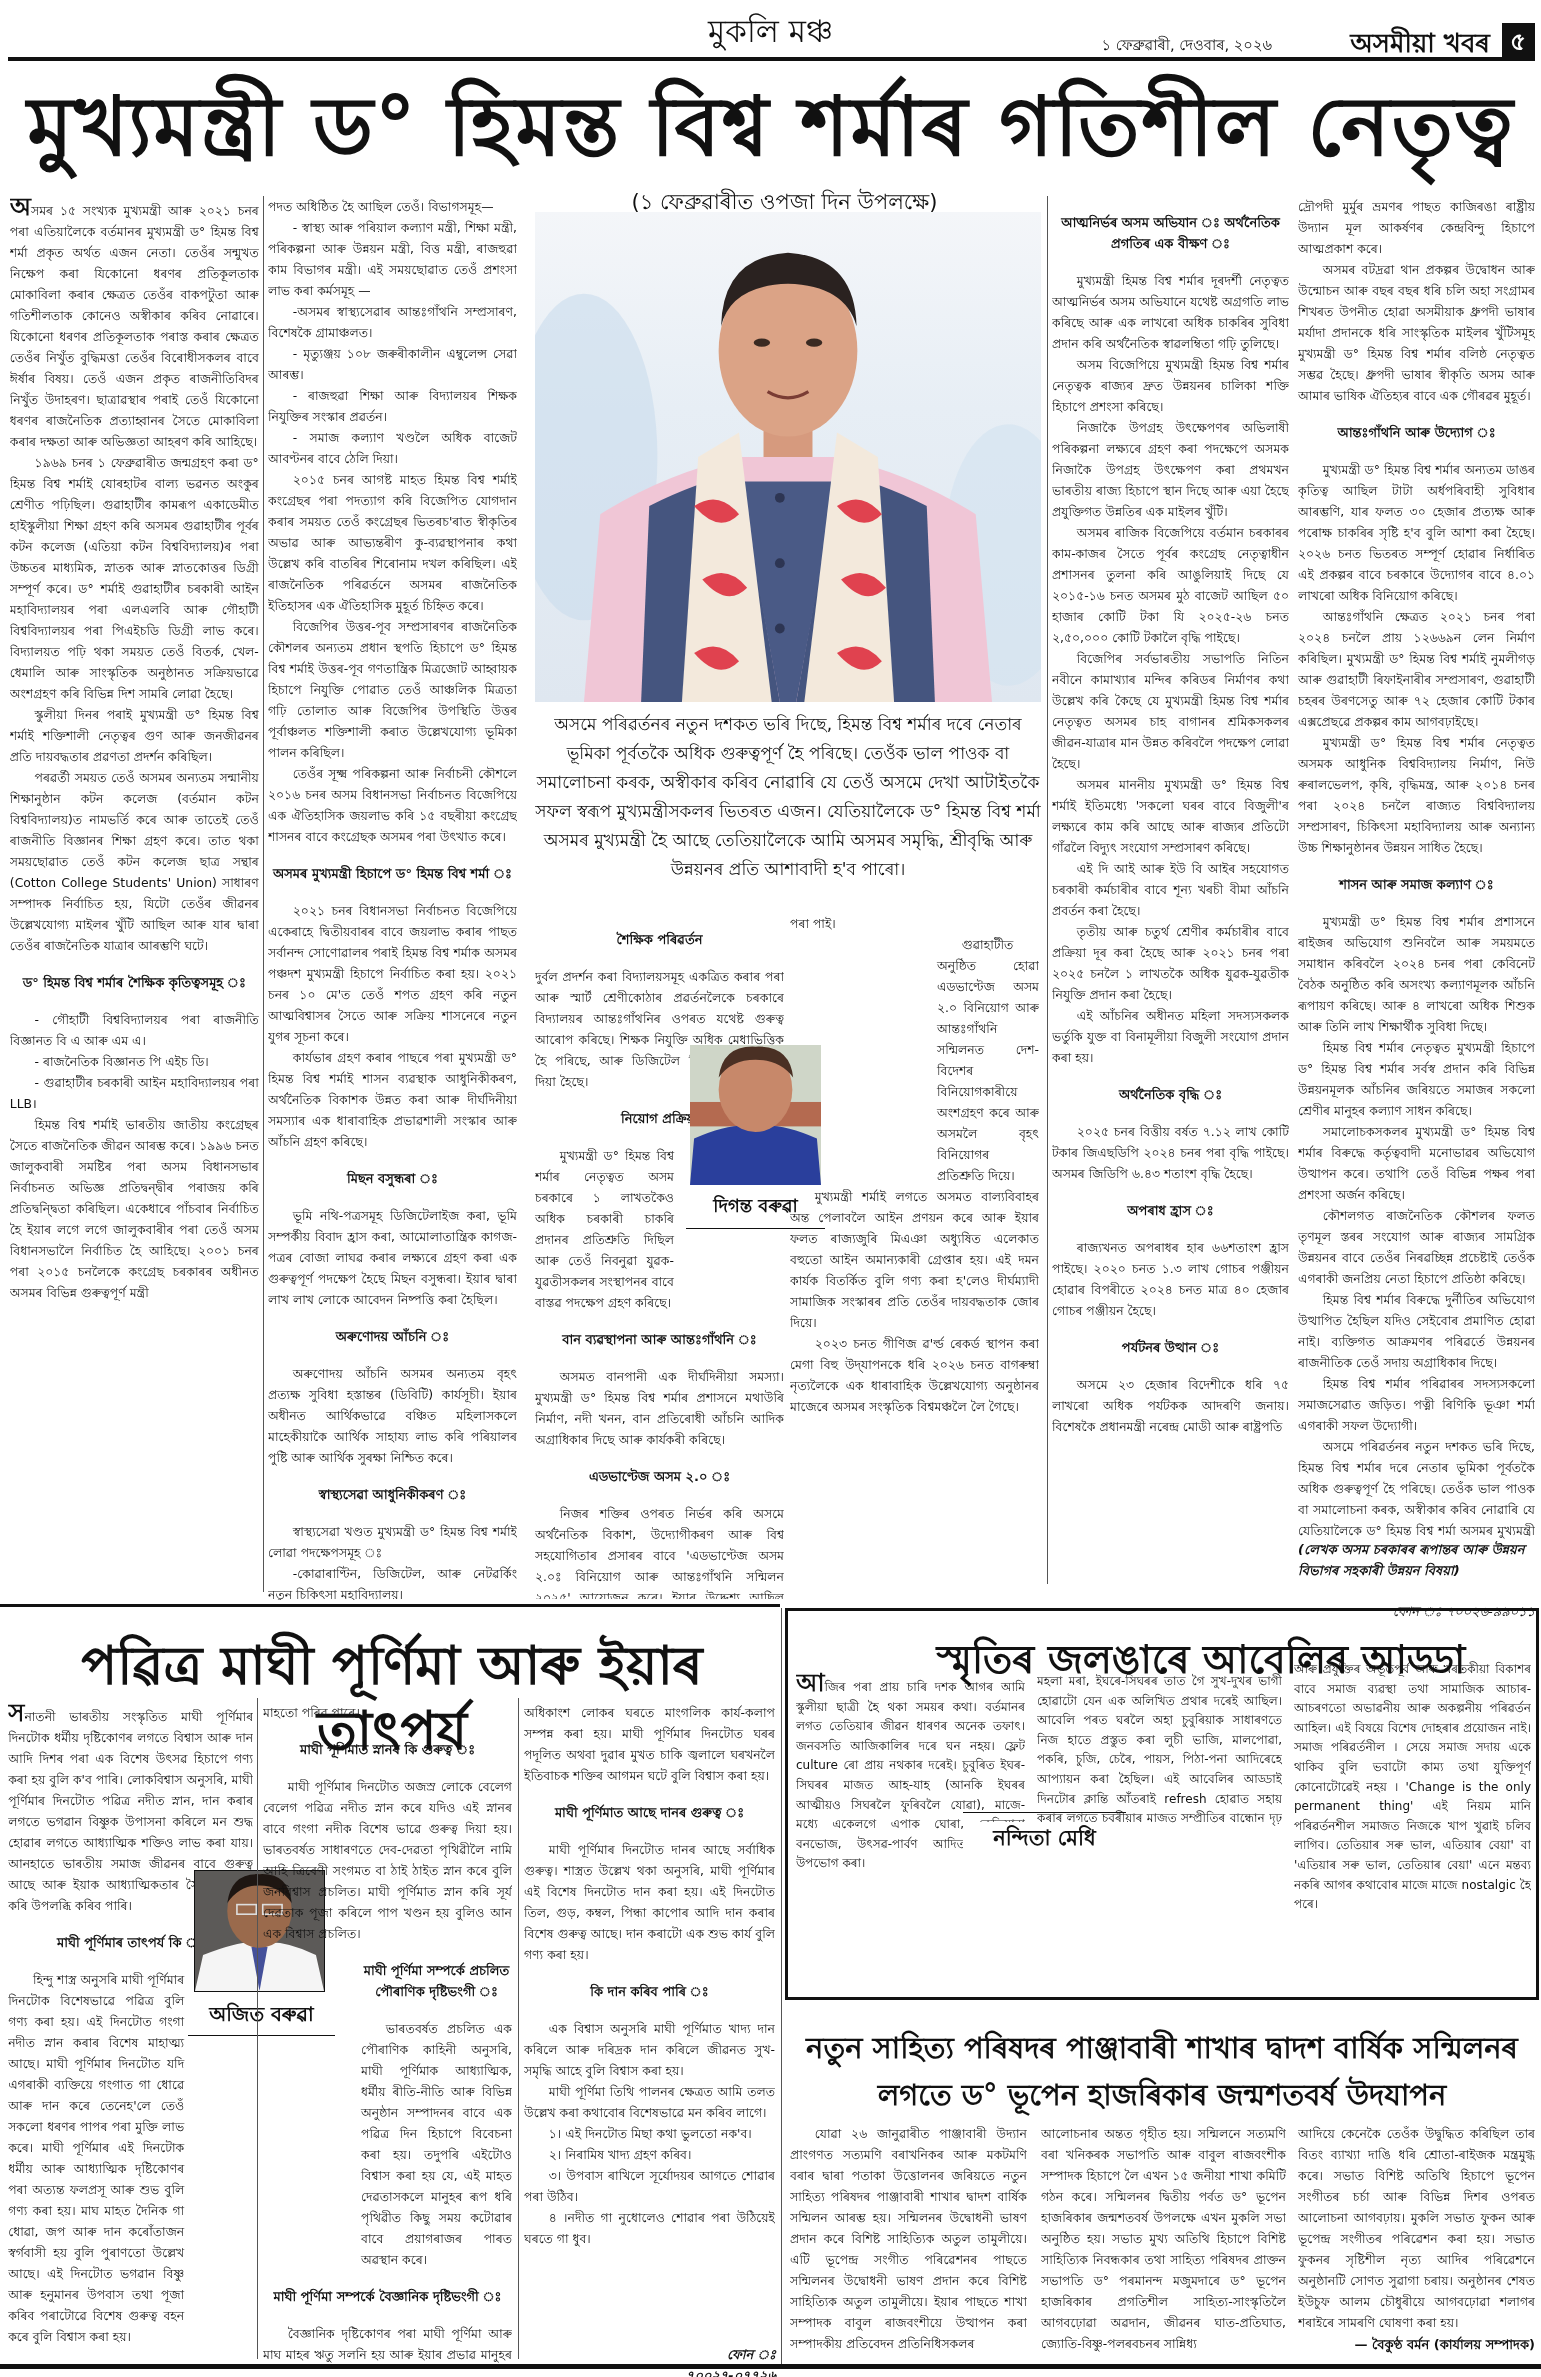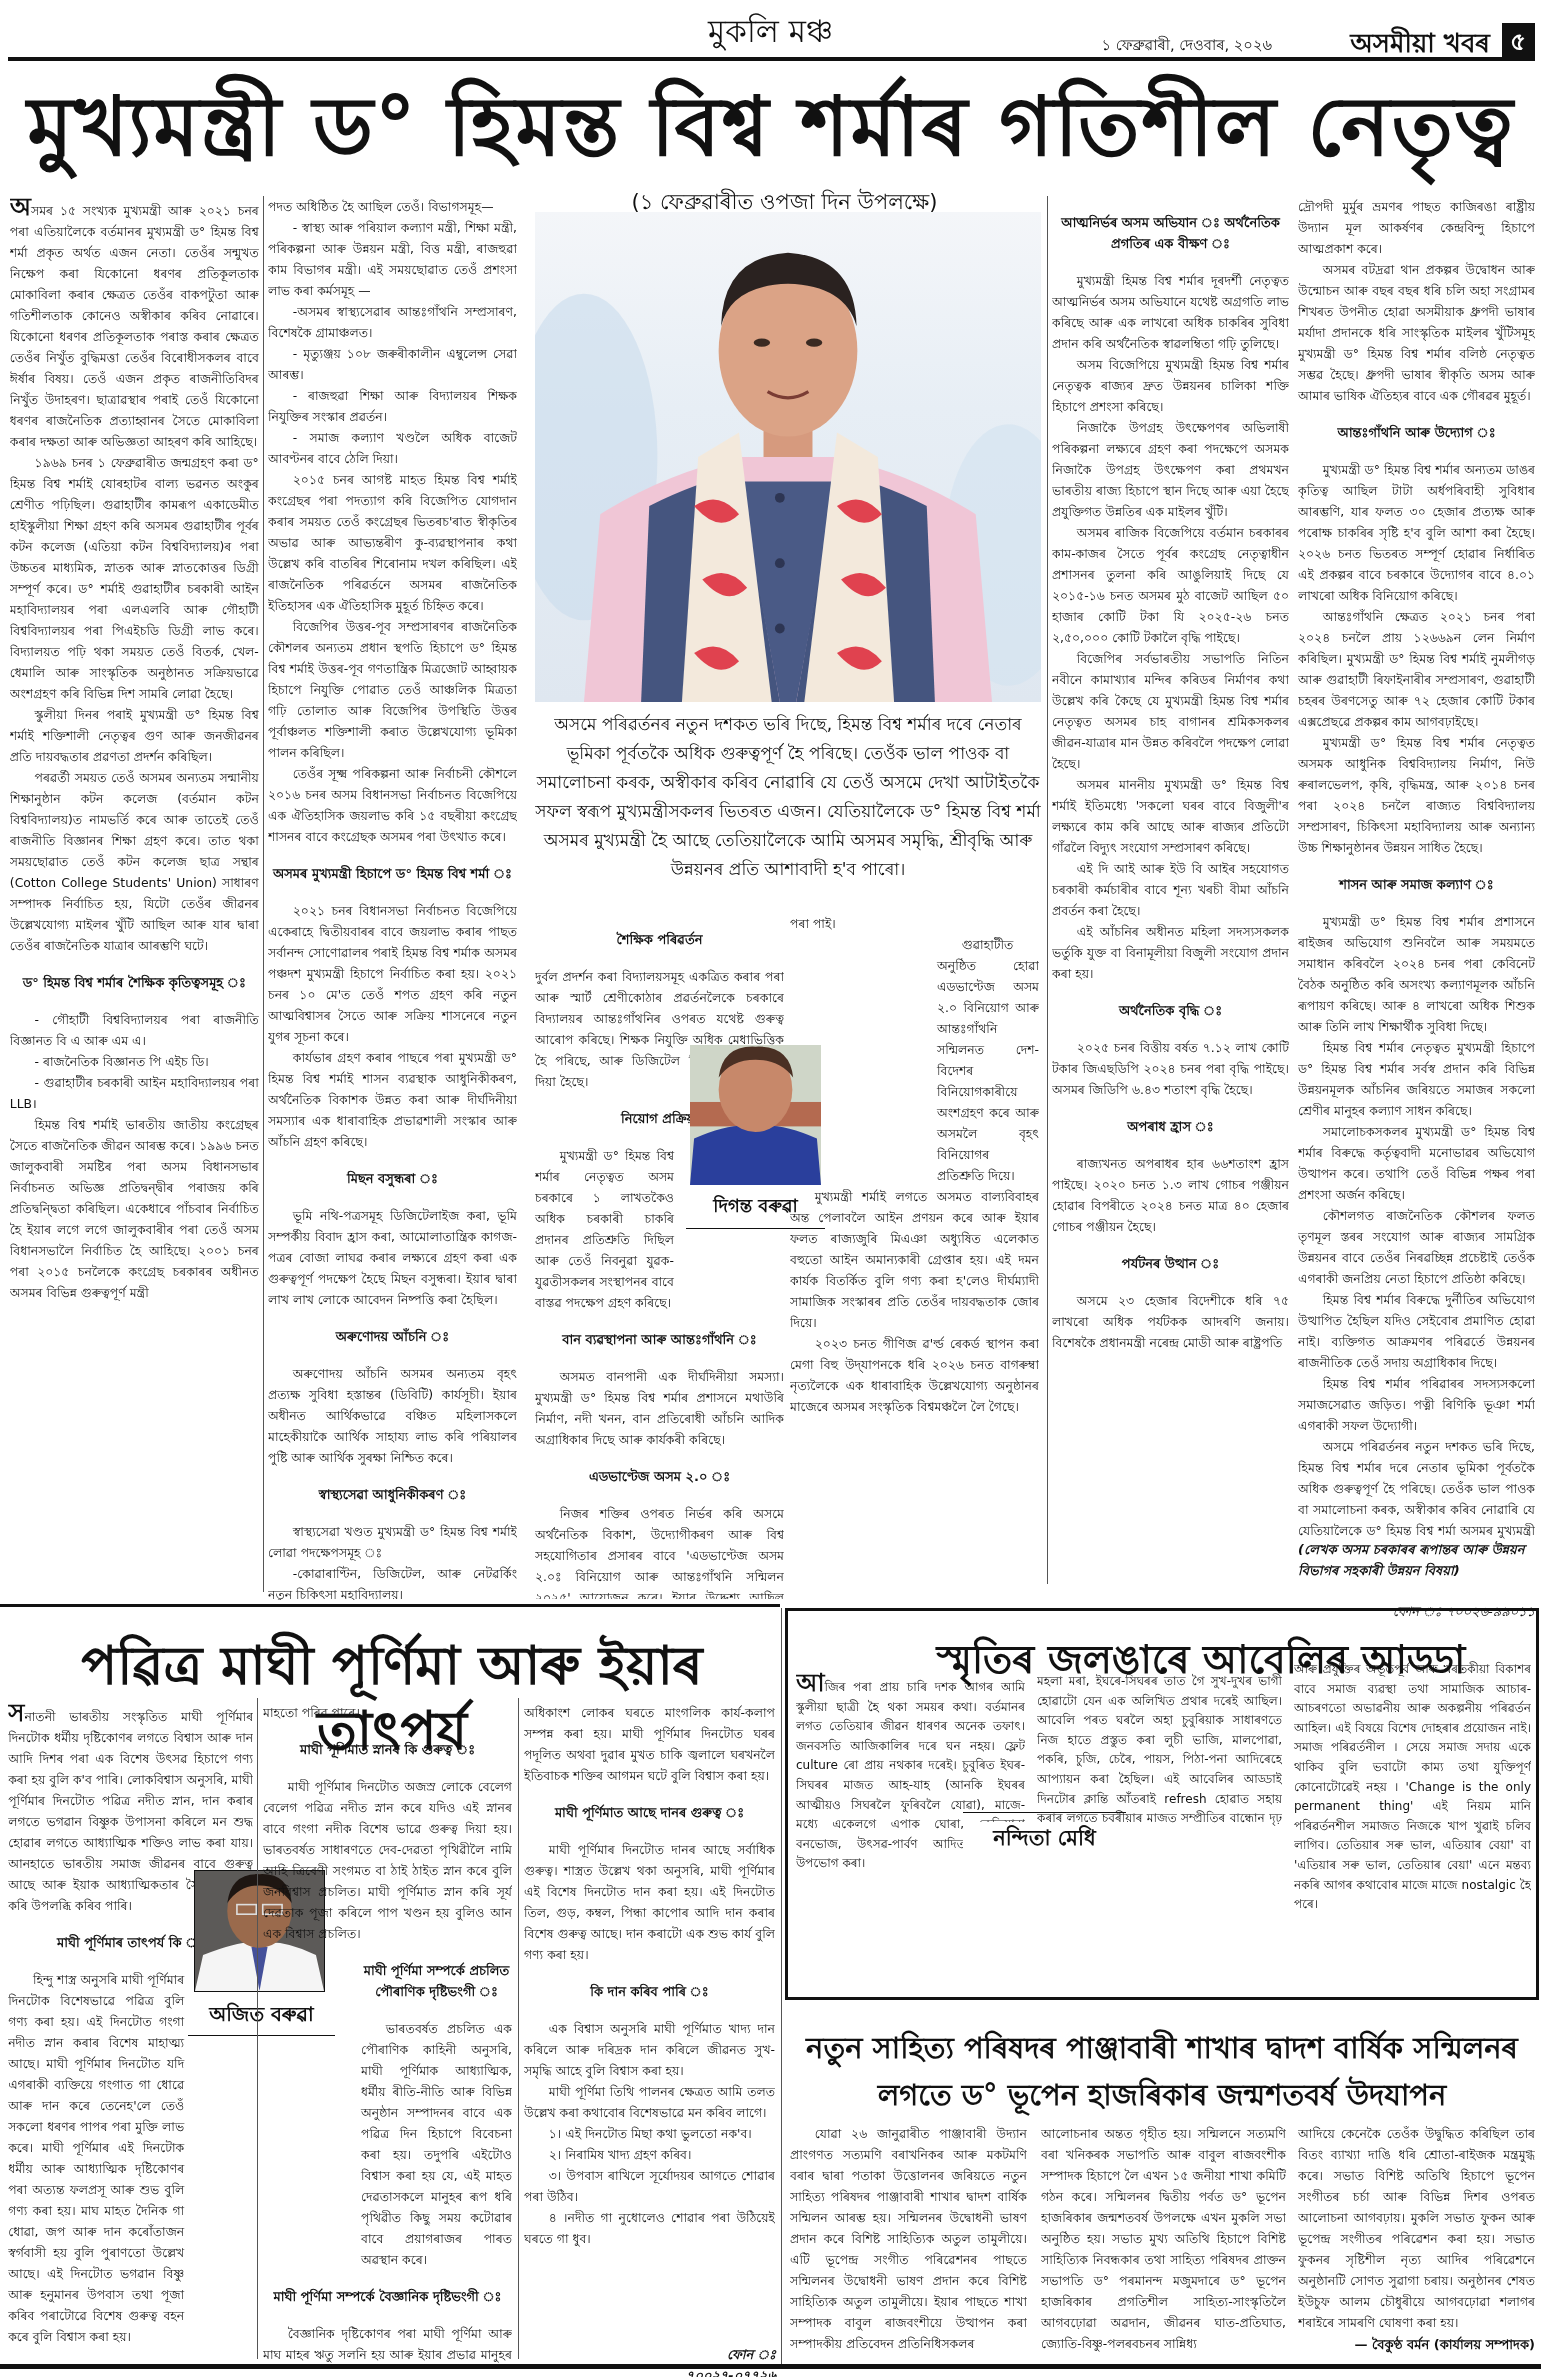--- a/index.html
+++ b/index.html
@@ -166,20 +166,21 @@
 
 <div class="abs col" style="top:196px;left:1052px;width:237px;height:1404px;">
   <h4>আত্মনিৰ্ভৰ অসম অভিযান ঃ অৰ্থনৈতিক প্ৰগতিৰ এক বীক্ষণ ঃ</h4>
   <p>মুখ্যমন্ত্ৰী হিমন্ত বিশ্ব শৰ্মাৰ দূৰদৰ্শী নেতৃত্বত আত্মনিৰ্ভৰ অসম অভিযানে যথেষ্ট অগ্ৰগতি লাভ কৰিছে আৰু এক লাখৰো অধিক চাকৰিৰ সুবিধা প্ৰদান কৰি অৰ্থনৈতিক স্বাৱলম্বিতা গঢ়ি তুলিছে।</p>
   <p>অসম বিজেপিয়ে মুখ্যমন্ত্ৰী হিমন্ত বিশ্ব শৰ্মাৰ নেতৃত্বক ৰাজ্যৰ দ্ৰুত উন্নয়নৰ চালিকা শক্তি হিচাপে প্ৰশংসা কৰিছে।</p>
   <p>নিজাকৈ উপগ্ৰহ উৎক্ষেপণৰ অভিলাষী পৰিকল্পনা লক্ষ্যৰে গ্ৰহণ কৰা পদক্ষেপে অসমক নিজাকৈ উপগ্ৰহ উৎক্ষেপণ কৰা প্ৰথমখন ভাৰতীয় ৰাজ্য হিচাপে স্থান দিছে আৰু এয়া হৈছে প্ৰযুক্তিগত উন্নতিৰ এক মাইলৰ খুঁটি।</p>
   <p>অসমৰ ৰাজিক বিজেপিয়ে বৰ্তমান চৰকাৰৰ কাম-কাজৰ সৈতে পূৰ্বৰ কংগ্ৰেছ নেতৃত্বাধীন প্ৰশাসনৰ তুলনা কৰি আঙুলিয়াই দিছে যে ২০১৫-১৬ চনত অসমৰ মুঠ বাজেট আছিল ৫০ হাজাৰ কোটি টকা যি ২০২৫-২৬ চনত ২,৫০,০০০ কোটি টকালৈ বৃদ্ধি পাইছে।</p>
   <p>বিজেপিৰ সৰ্বভাৰতীয় সভাপতি নিতিন নবীনে কামাখ্যাৰ মন্দিৰ কৰিডৰ নিৰ্মাণৰ কথা উল্লেখ কৰি কৈছে যে মুখ্যমন্ত্ৰী হিমন্ত বিশ্ব শৰ্মাৰ নেতৃত্বত অসমৰ চাহ বাগানৰ শ্ৰমিকসকলৰ জীৱন-যাত্ৰাৰ মান উন্নত কৰিবলৈ পদক্ষেপ লোৱা হৈছে।</p>
   <p>অসমৰ মাননীয় মুখ্যমন্ত্ৰী ড° হিমন্ত বিশ্ব শৰ্মাই ইতিমধ্যে 'সকলো ঘৰৰ বাবে বিজুলী'ৰ লক্ষ্যৰে কাম কৰি আছে আৰু ৰাজ্যৰ প্ৰতিটো গাঁৱলৈ বিদ্যুৎ সংযোগ সম্প্ৰসাৰণ কৰিছে।</p>
   <p>এই দি আই আৰু ইউ বি আইৰ সহযোগত চৰকাৰী কৰ্মচাৰীৰ বাবে শূন্য খৰচী বীমা আঁচনি প্ৰবৰ্তন কৰা হৈছে।</p>
+  <p>তৃতীয় আৰু চতুৰ্থ শ্ৰেণীৰ কৰ্মচাৰীৰ বাবে প্ৰক্ৰিয়া দূৰ কৰা হৈছে আৰু ২০২১ চনৰ পৰা ২০২৫ চনলৈ ১ লাখতকৈ অধিক যুৱক-যুৱতীক নিযুক্তি প্ৰদান কৰা হৈছে।</p>
   <p>এই আঁচনিৰ অধীনত মহিলা সদস্যসকলক ভৰ্তুকি যুক্ত বা বিনামূলীয়া বিজুলী সংযোগ প্ৰদান কৰা হয়।</p>
   <h4>অৰ্থনৈতিক বৃদ্ধি ঃ</h4>
   <p>২০২৫ চনৰ বিত্তীয় বৰ্ষত ৭.১২ লাখ কোটি টকাৰ জিএছডিপি ২০২৪ চনৰ পৰা বৃদ্ধি পাইছে। অসমৰ জিডিপি ৬.৪৩ শতাংশ বৃদ্ধি হৈছে।</p>
   <h4>অপৰাধ হ্ৰাস ঃ</h4>
   <p>ৰাজ্যখনত অপৰাধৰ হাৰ ৬৬শতাংশ হ্ৰাস পাইছে। ২০২০ চনত ১.৩ লাখ গোচৰ পঞ্জীয়ন হোৱাৰ বিপৰীতে ২০২৪ চনত মাত্ৰ ৪০ হেজাৰ গোচৰ পঞ্জীয়ন হৈছে।</p>
   <h4>পৰ্যটনৰ উত্থান ঃ</h4>
   <p>অসমে ২৩ হেজাৰ বিদেশীকে ধৰি ৭৫ লাখৰো অধিক পৰ্যটকক আদৰণি জনায়। বিশেষকৈ প্ৰধানমন্ত্ৰী নৰেন্দ্ৰ মোডী আৰু ৰাষ্ট্ৰপতি</p>
 </div>
 
 <div class="abs col" style="top:196px;left:1298px;width:237px;height:1347px;">

